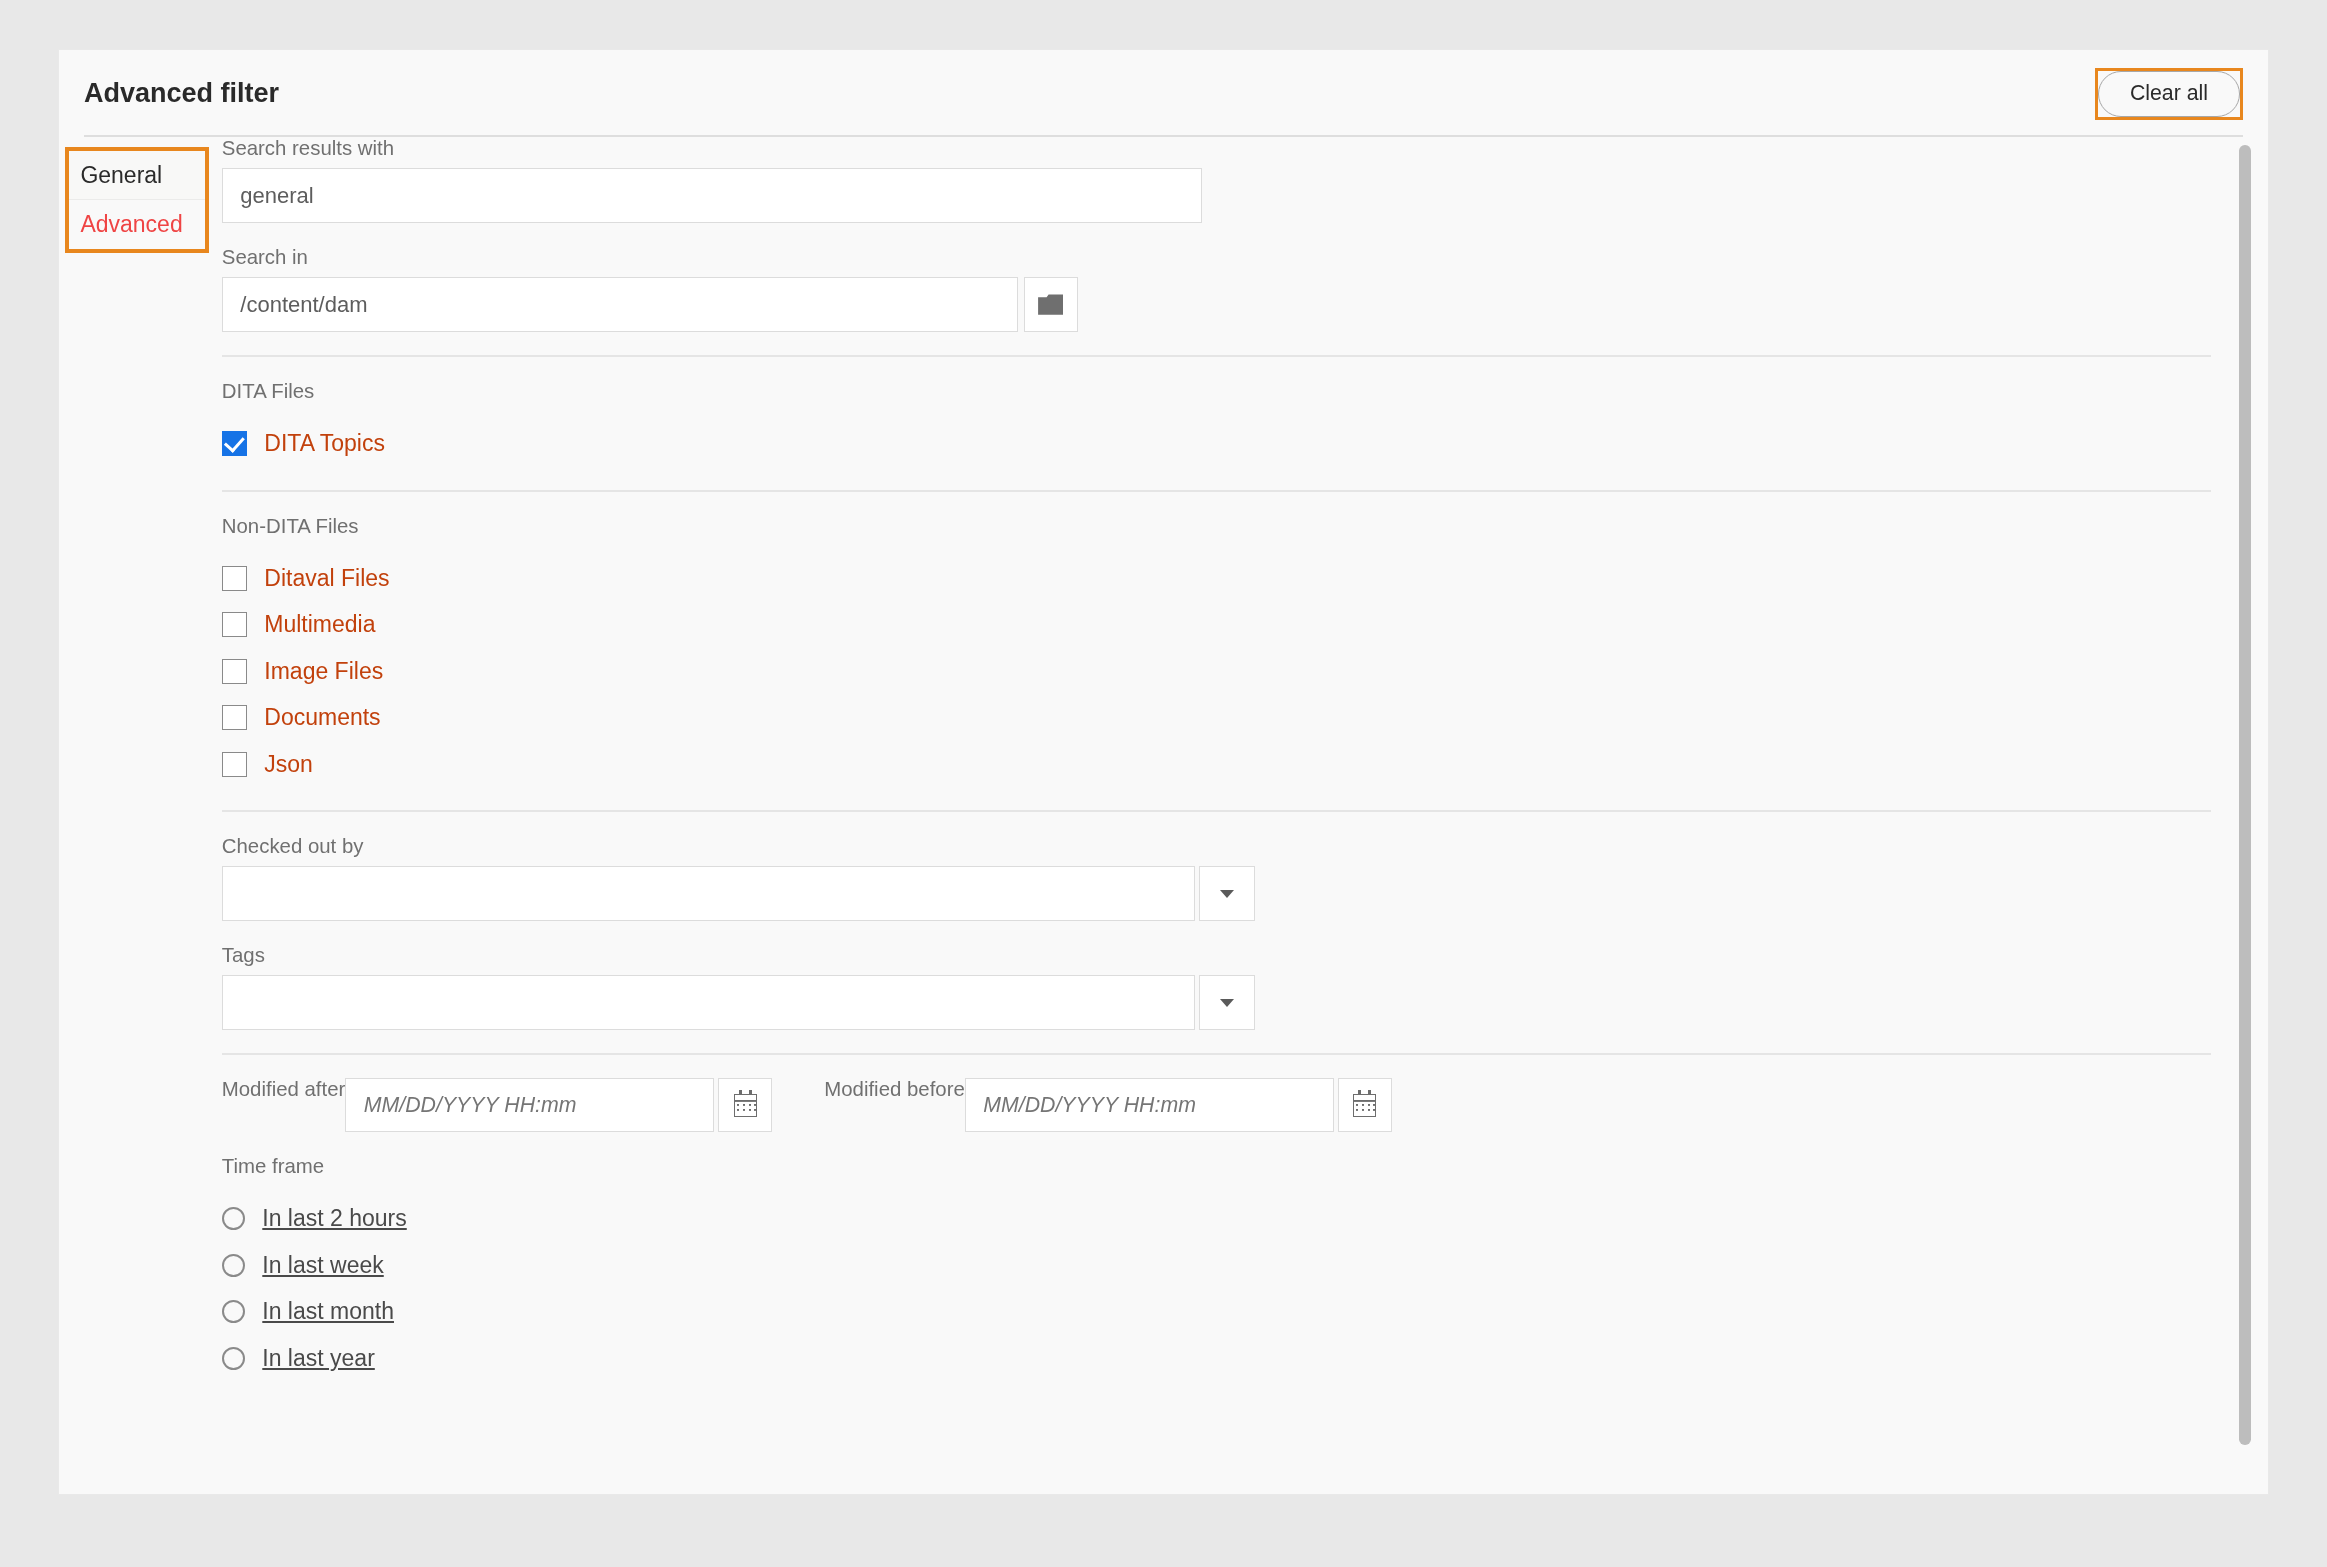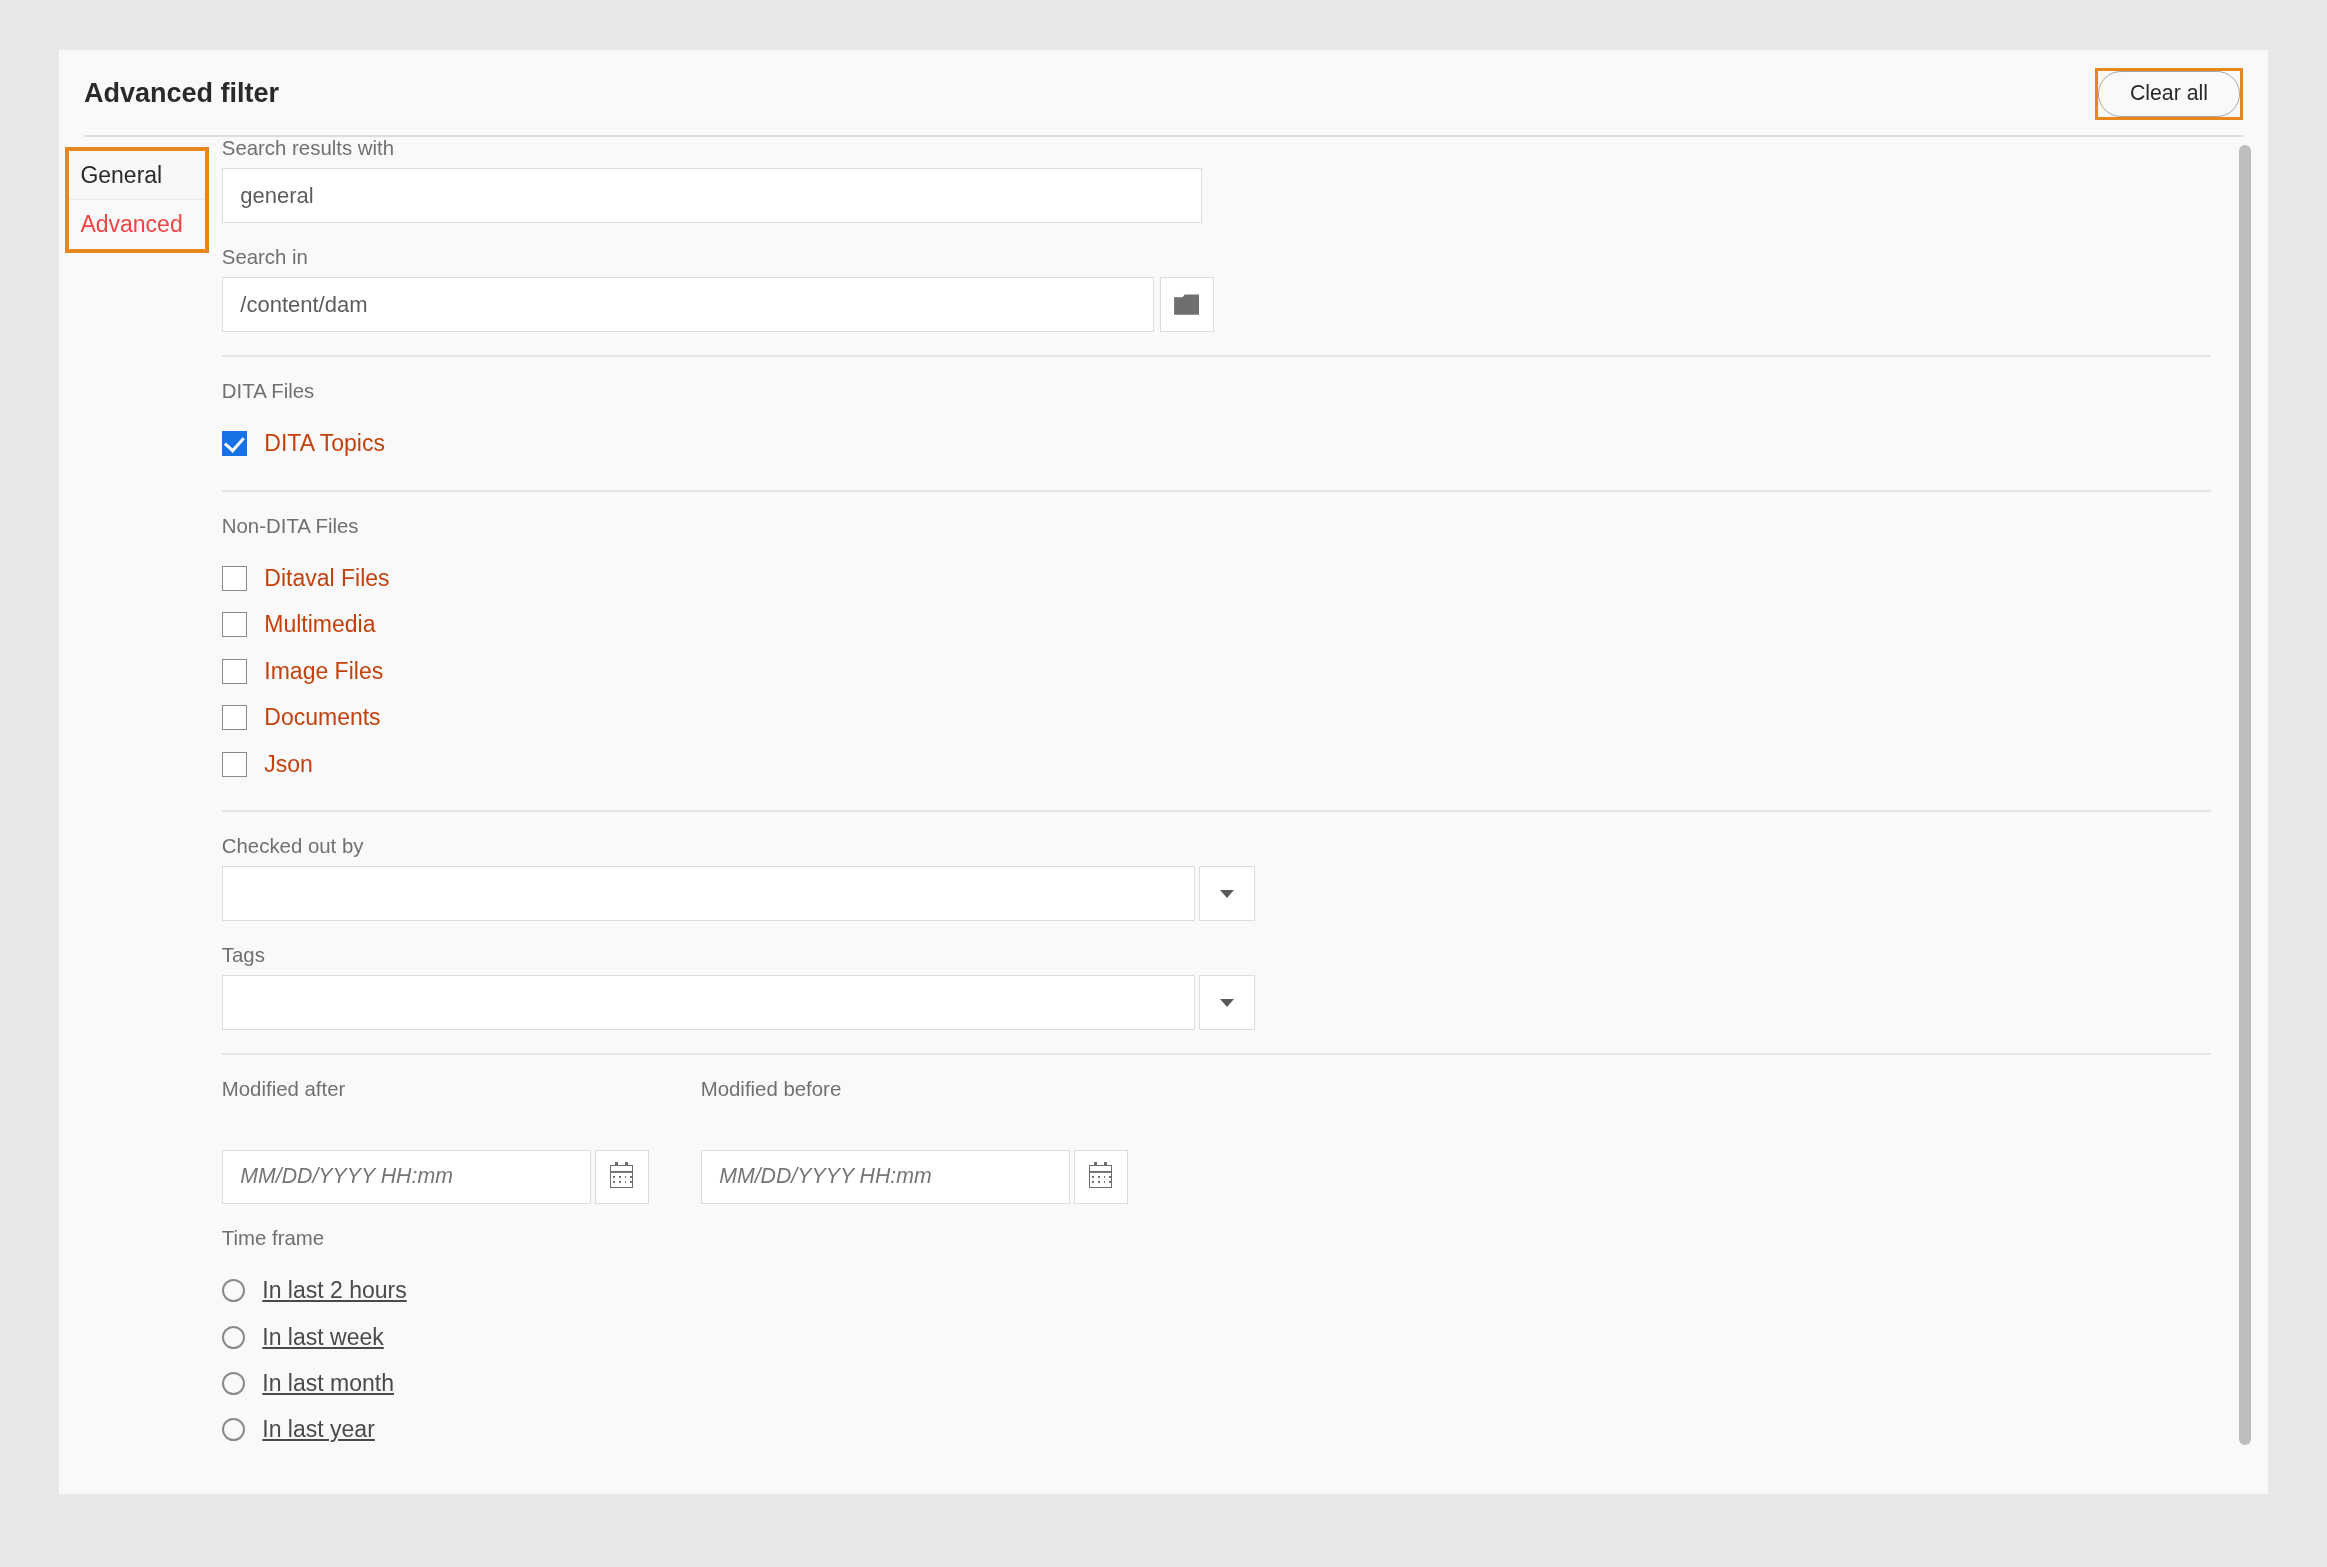--- a/index.html
+++ b/index.html
@@ -96,21 +96,21 @@
     border: 1.9px solid #dcdcdc;
     padding: 13.6px 17.5px;
     font-size: 22px;
     color: #5d5d5d;
     width: 980px;
     font-family: inherit;
   }
   .text-input::placeholder { color: #aaaaaa; font-style: italic; }
 
   .path-row { display: flex; gap: 5.8px; align-items: stretch; }
-  .path-input { width: 932px; }
+  .path-input { width: 796px; }
   .icon-btn {
     border: 1.9px solid #dcdcdc;
     background: #fff;
     width: 54px;
     display: flex;
     align-items: center;
     justify-content: center;
     cursor: pointer;
   }
   .folder-icon {
@@ -175,21 +175,21 @@
     cursor: pointer;
   }
   .chevron-down {
     width: 0; height: 0;
     border-left: 7.8px solid transparent;
     border-right: 7.8px solid transparent;
     border-top: 8.7px solid #5a5a5a;
   }
 
   .date-row { display: flex; gap: 52px; }
-  .date-col { display: flex; flex-direction: column; gap: 41px; }
+  .date-col { display: flex; flex-direction: row; }
   .date-inner { display: flex; gap: 3.9px; }
   .date-input {
     background: #fff; border: 1.9px solid #dcdcdc;
     padding: 13.6px 17.5px; font-size: 21.3px; font-style: italic;
     font-family: inherit; width: 369px; color:#9a9a9a;
   }
   .cal-btn {
     border: 1.9px solid #dcdcdc; background: #fff;
     width: 54px; display:flex; align-items:center; justify-content:center; cursor:pointer;
   }

